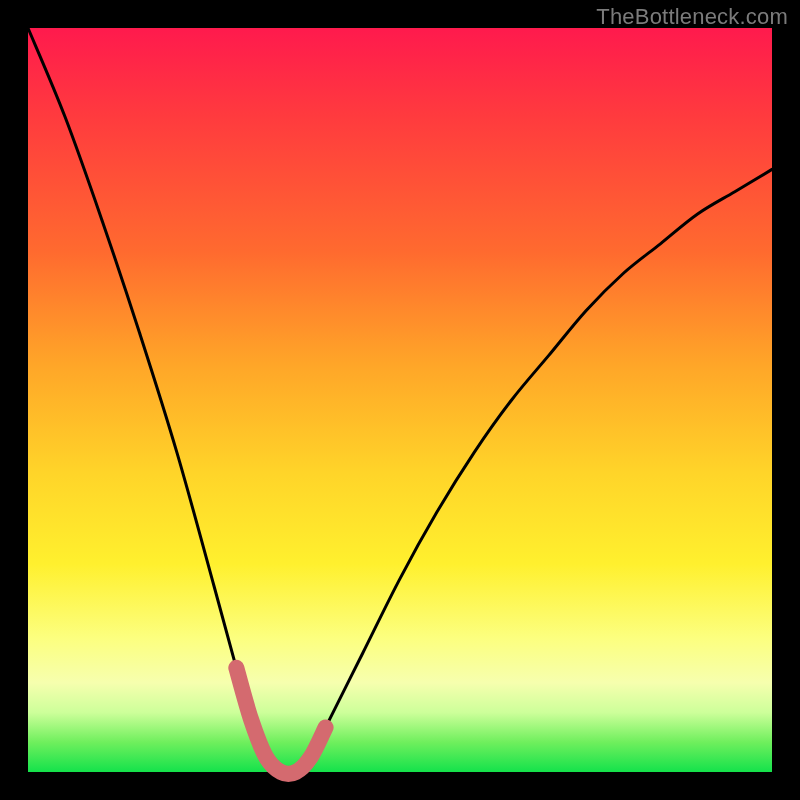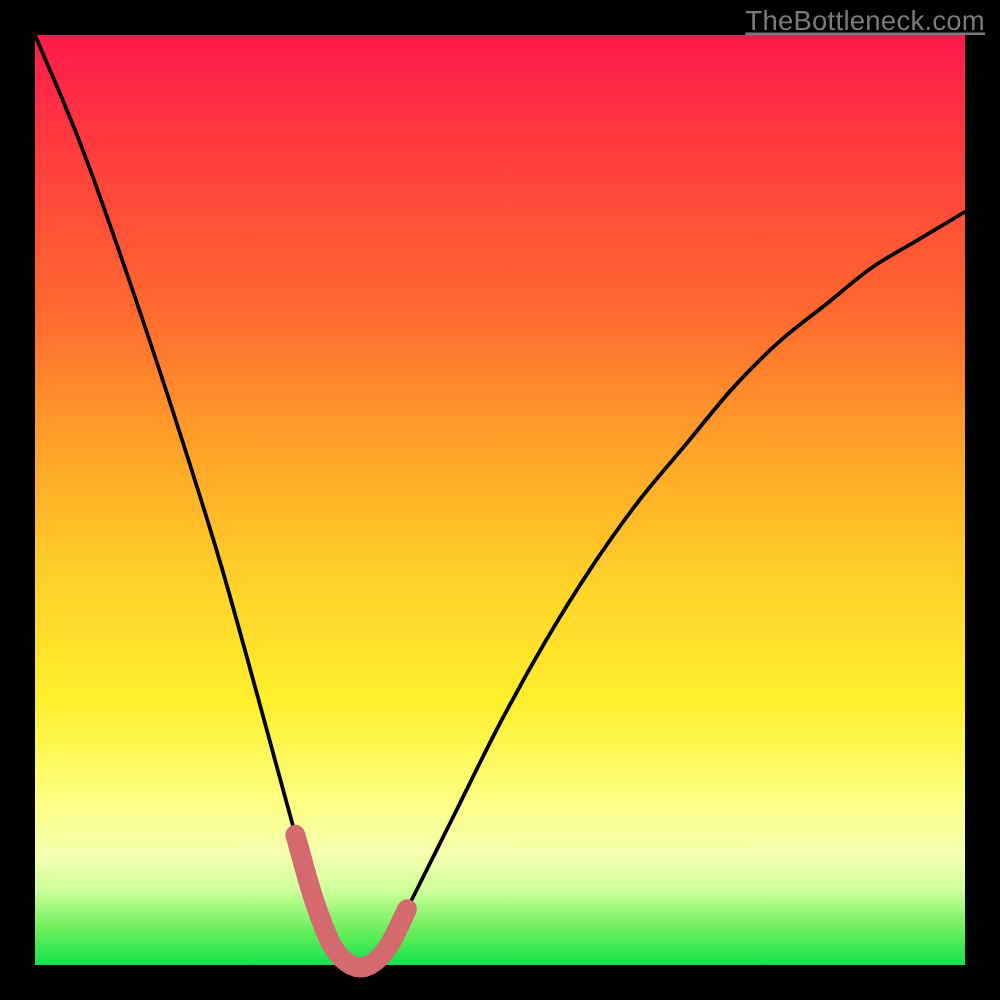--- a/index.html
+++ b/index.html
@@ -41,21 +41,20 @@
     );
   }
   .watermark {
     position: absolute;
     top: 4px;
     right: 12px;
     color: #7b7b7b;
     font-size: 22px;
     letter-spacing: 0.2px;
     font-weight: 500;
-    text-decoration: underline;
   }
   svg.curve {
     position: absolute;
     top: 0;
     left: 0;
     width: 744px;
     height: 744px;
     overflow: visible;
   }
 </style>

